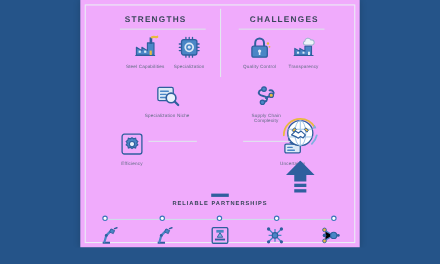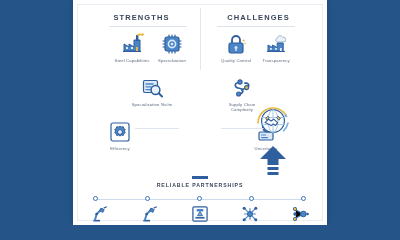--- a/index.html
+++ b/index.html
@@ -6,21 +6,21 @@
   body{
     width:400px;height:225px;overflow:hidden;
     background:#255489;
     font-family:"Liberation Sans", sans-serif;
   }
   #stage{position:relative;width:400px;height:225px;}
 
   
   #card{
     position:absolute;left:73px;top:0;width:254px;height:225px;
-    background:#ffffff;
+    background:#f0abfc;
     box-shadow:0 0 6px rgba(0,0,0,.18);
   }
   
   #card:before{
     content:"";position:absolute;left:4px;top:4px;right:4px;bottom:4px;
     border:1px solid #eaeef4;pointer-events:none;
   }
 
   
   .hdr-row{

